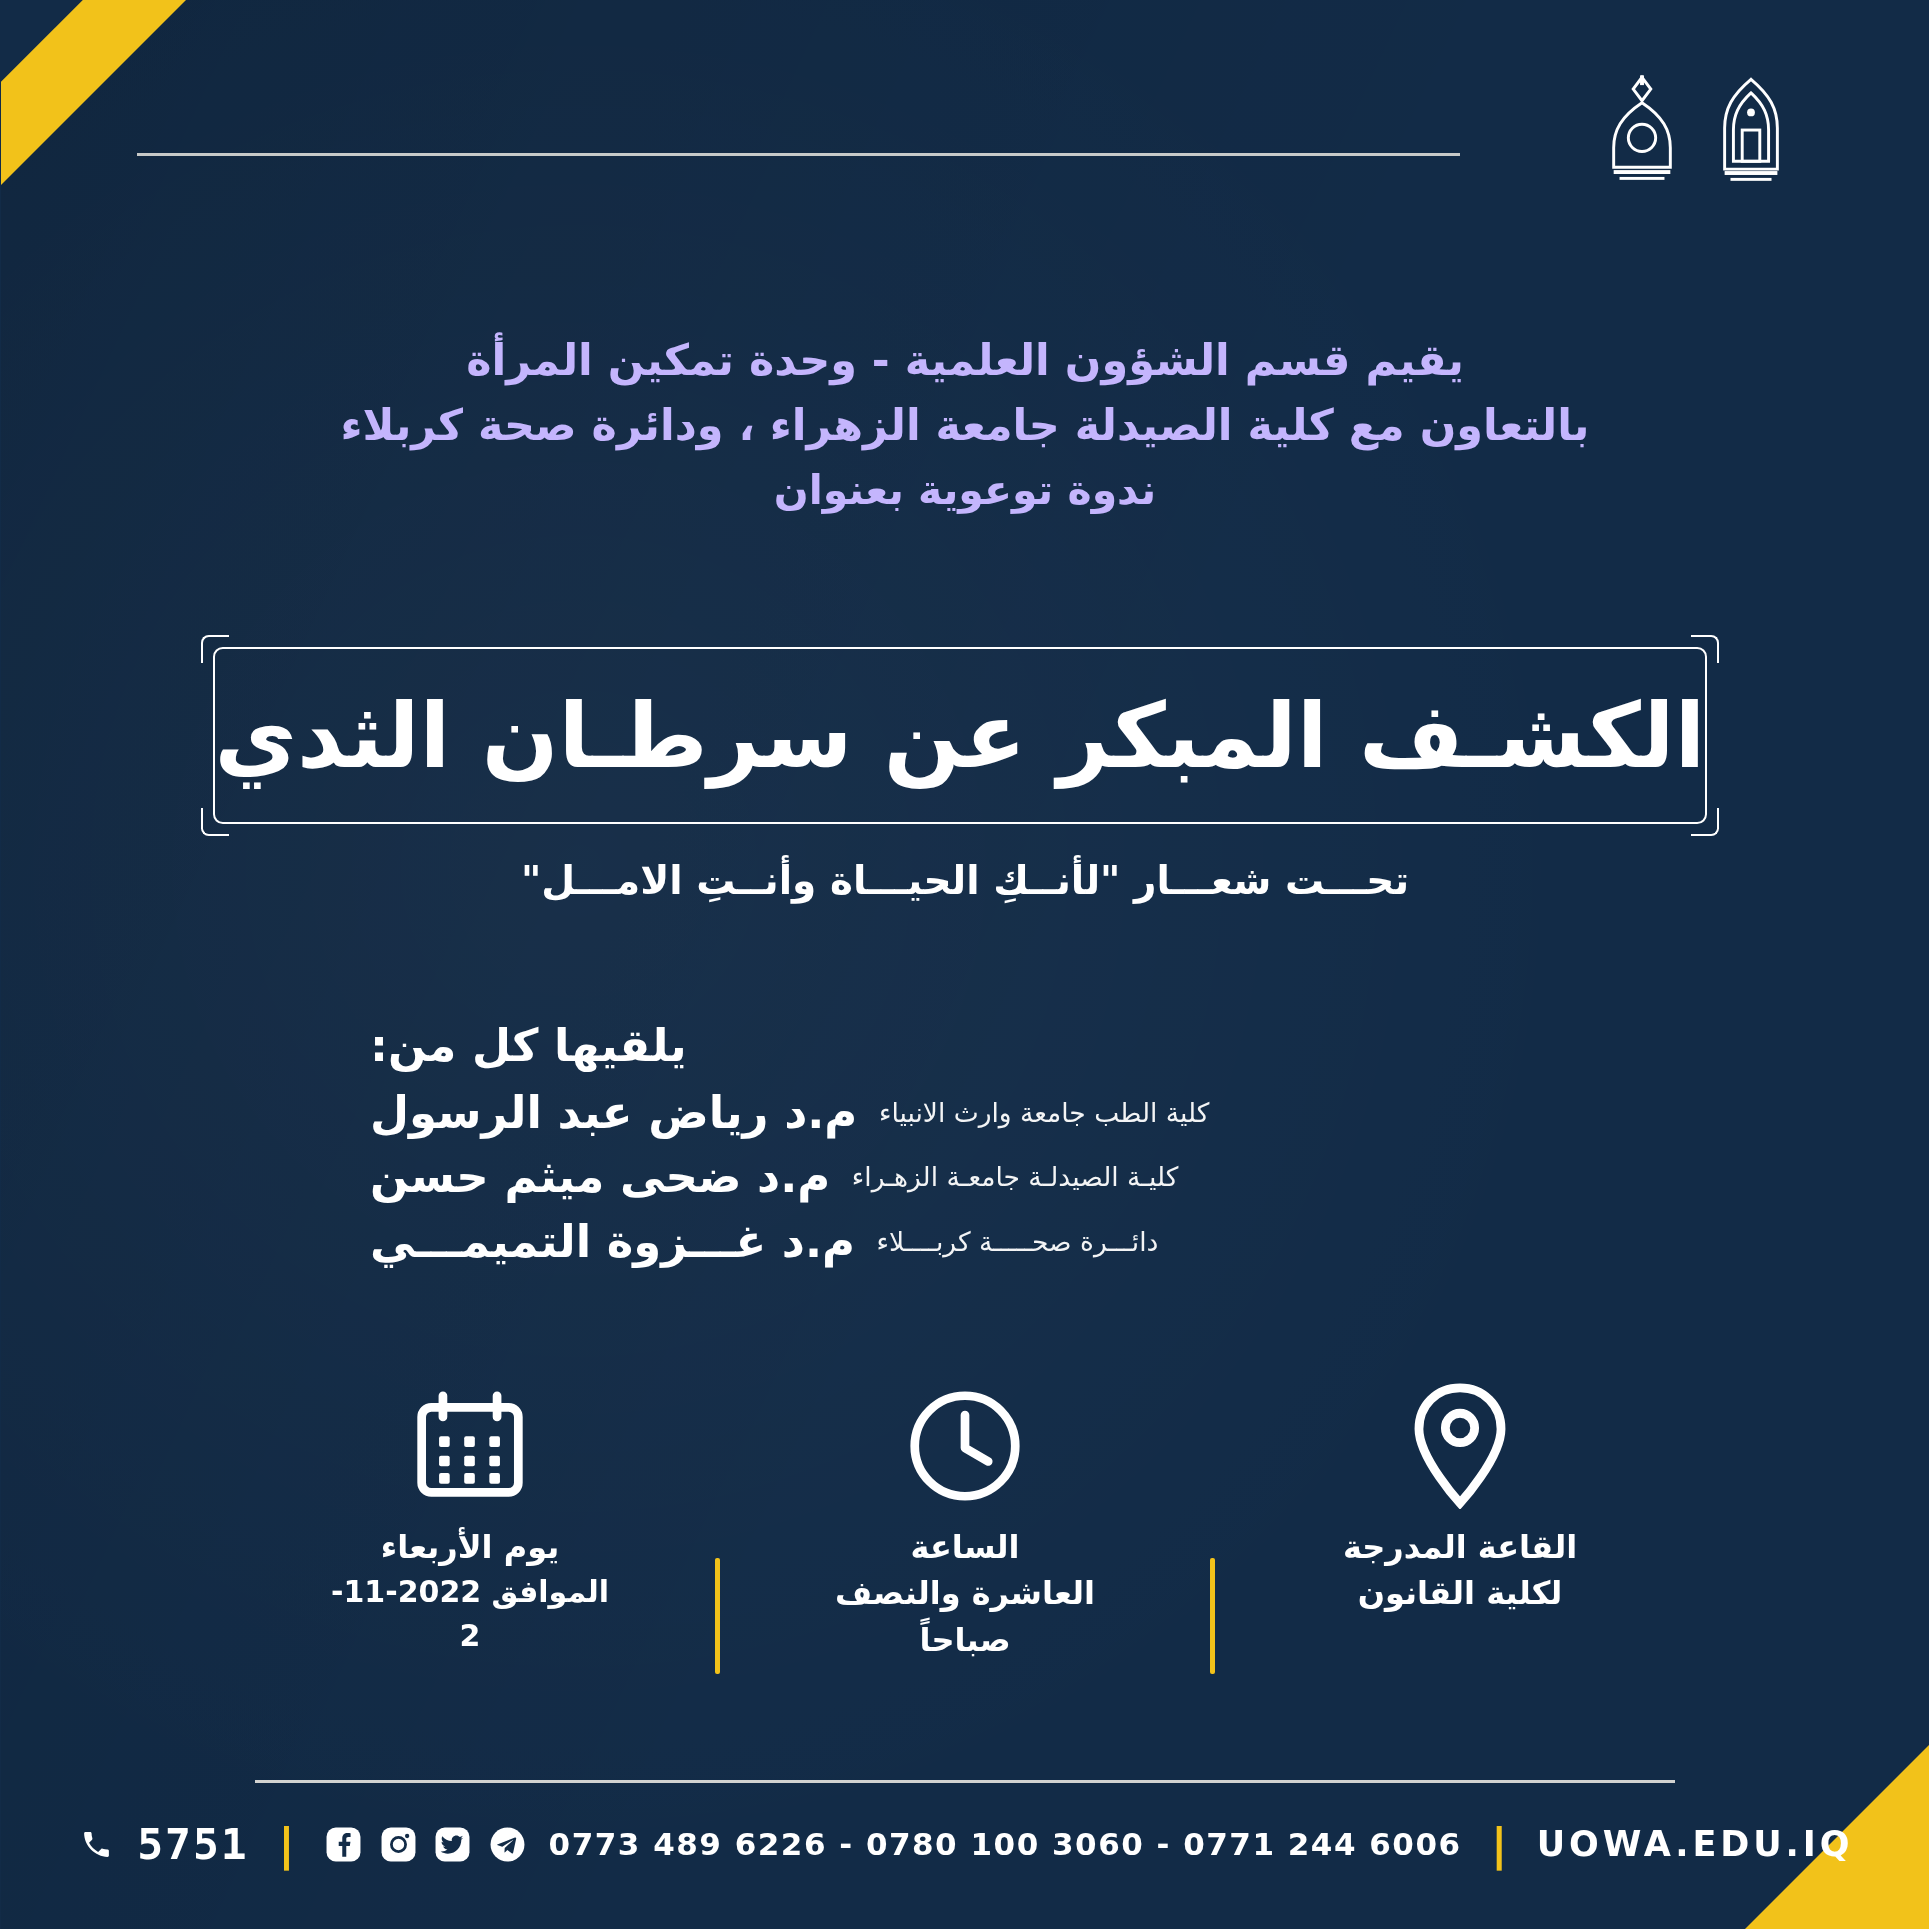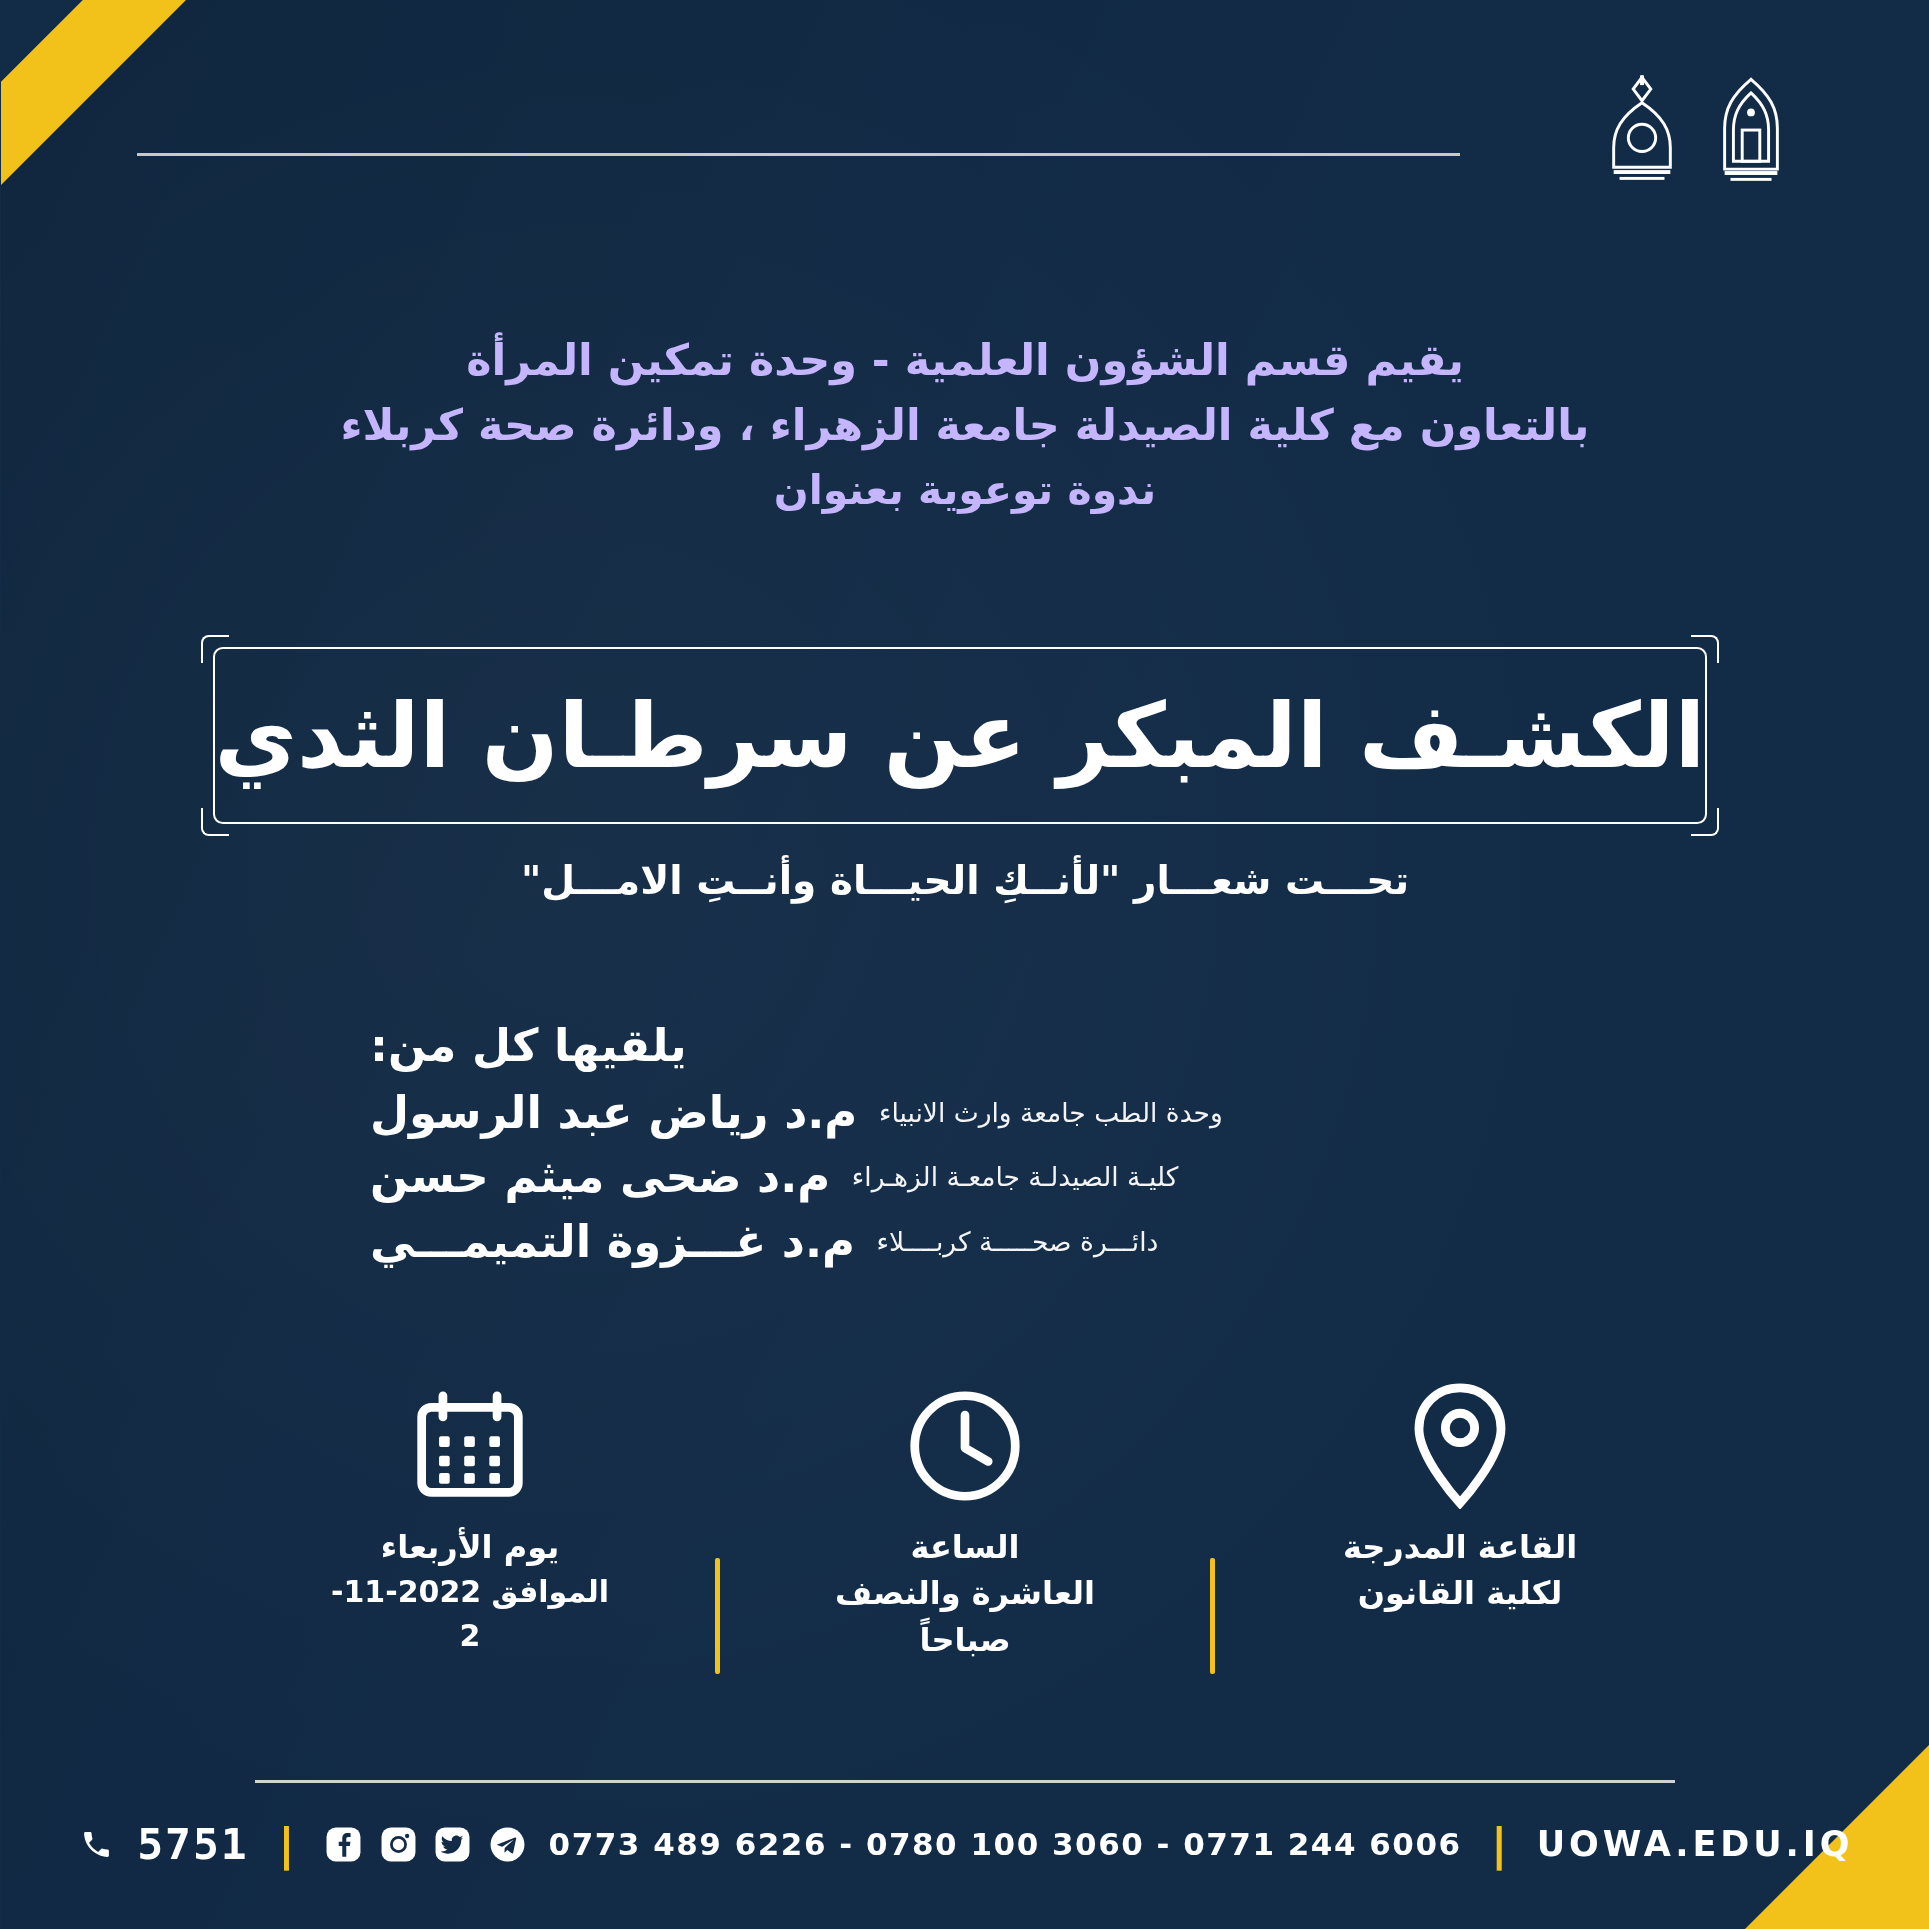--- a/index.html
+++ b/index.html
@@ -203,21 +203,21 @@
   <div class="title-text">الكشـف المبكر عن سرطـان الثدي</div>
 </div>
 
 <div class="slogan">تحـــت شعـــار "لأنــكِ الحيـــاة وأنــتِ الامـــل"</div>
 
 <div class="speakers">
   <div class="speakers-head">يلقيها كل من:</div>
 
   <div class="speaker-row">
     <div class="speaker-name">م.د رياض عبد الرسول</div>
-    <div class="speaker-aff">وحدة الطب جامعة وارث الانبياء</div>
+    <div class="speaker-aff">كلية الطب جامعة وارث الانبياء</div>
   </div>
   <div class="speaker-row">
     <div class="speaker-name">م.د ضحى ميثم حسن</div>
     <div class="speaker-aff">كليـة الصيدلـة جامعـة الزهـراء</div>
   </div>
   <div class="speaker-row">
     <div class="speaker-name">م.د غـــزوة التميمـــي</div>
     <div class="speaker-aff">دائـــرة صحـــــة كربــــلاء</div>
   </div>
 </div>

